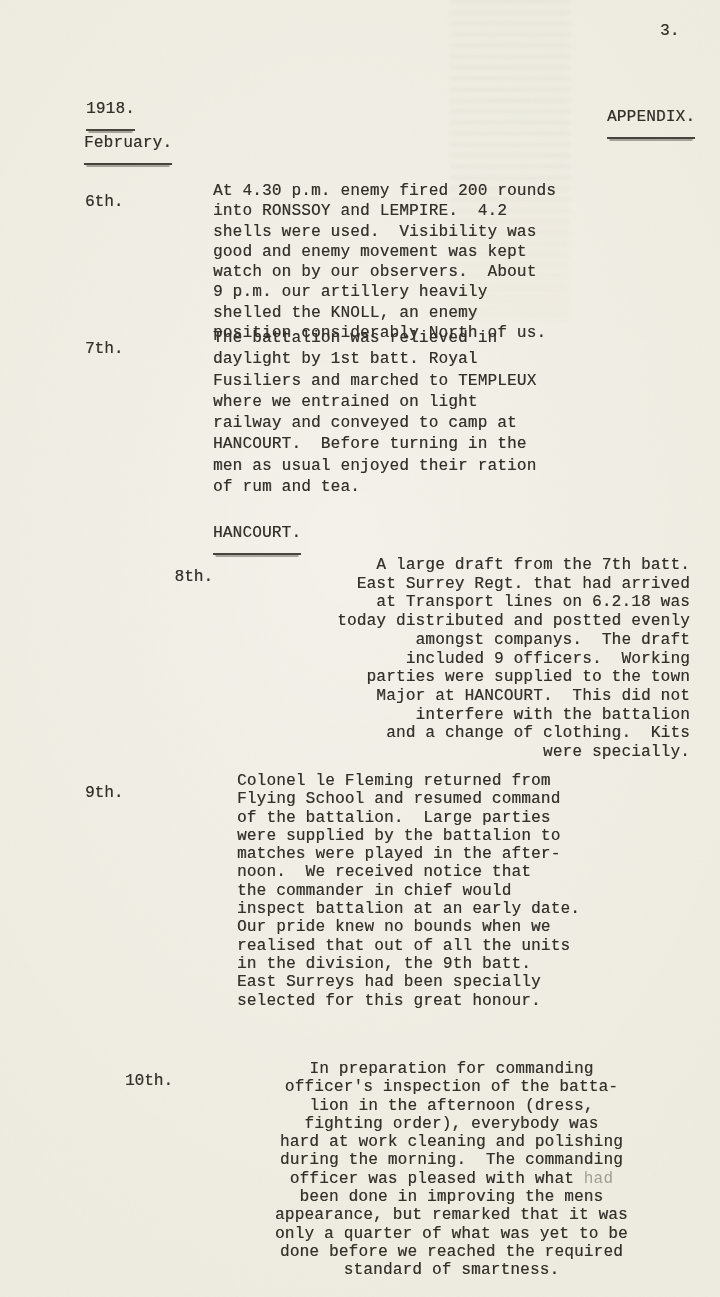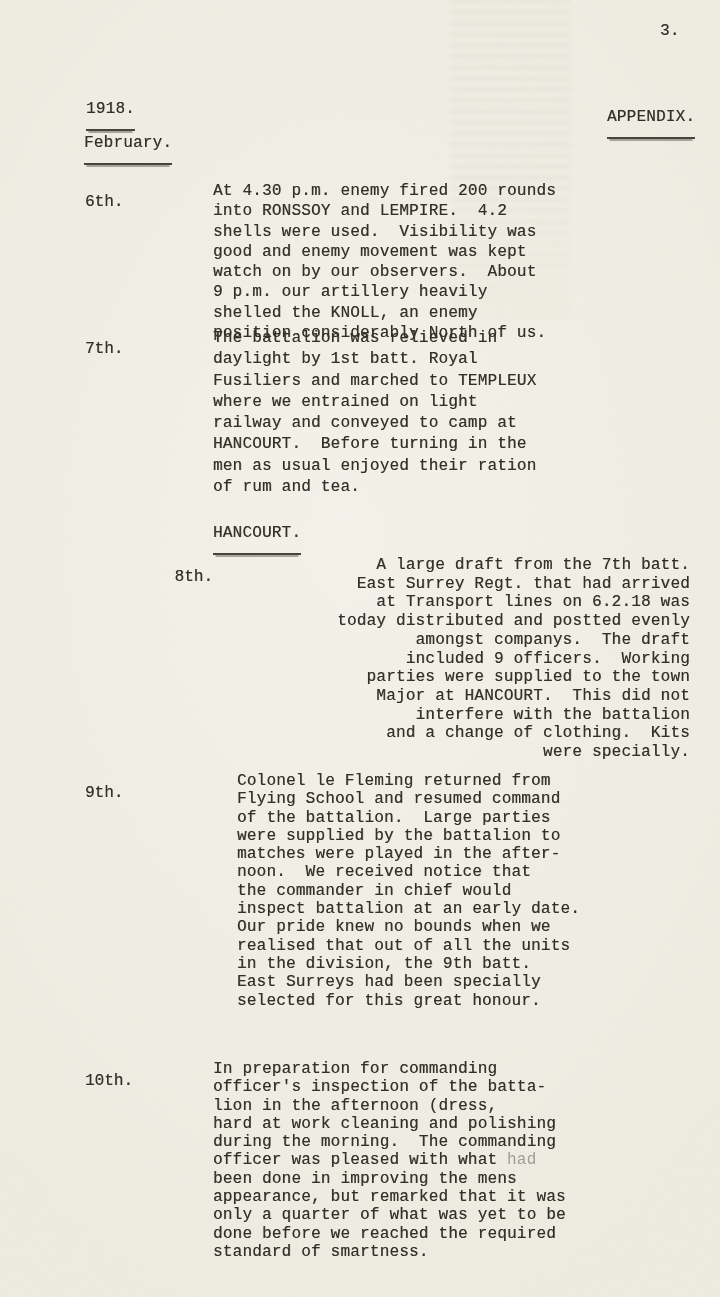--- a/index.html
+++ b/index.html
@@ -78,21 +78,21 @@
   .entry .line {
     font-size: 16px;
     letter-spacing: 0.2px;
     white-space: pre;
     text-shadow: 0.4px 0.3px 0.6px rgba(51,48,42,0.55);
   }
   .entry-0 { top: 181px; }  .entry-0 .line { line-height: 20.3px; font-family: Liberation Mono, monospace; }
   .entry-1 { top: 328px; }  .entry-1 .line { line-height: 21.3px; }
   .entry-2 { top: 556px; text-align: right; }  .entry-2 .line { line-height: 18.7px; }
   .entry-3 { top: 772px; }  .entry-3 .line { line-height: 18.3px; margin-left: 24px; }
-  .entry-4 { top: 1060px; } .entry-4 .line { line-height: 18.3px; }
+  .entry-4 { top: 1060px; text-align: center; } .entry-4 .line { line-height: 18.3px; }
 
   .faint { color: rgba(51,48,42,0.42); text-shadow: none; }
 </style>
 </head>
 <body>
 
 <div class="page">
 
   <svg class="texture" width="720" height="1297" aria-hidden="true">
     <filter id="paperNoise">
@@ -177,20 +177,21 @@
           <div class="line">East Surreys had been specially</div>
           <div class="line">selected for this great honour.</div>
         </div>
       </div>
       <div class="entry entry-4">
         <div class="date">10th.</div>
         <div class="lines">
           <div class="line">In preparation for commanding</div>
           <div class="line">officer's inspection of the batta-</div>
           <div class="line">lion in the afternoon (dress,</div>
+          <div class="line">fighting order), everybody was</div>
           <div class="line">hard at work cleaning and polishing</div>
           <div class="line">during the morning.  The commanding</div>
           <div class="line"><span>officer was pleased with what </span><span class="faint">had</span></div>
           <div class="line">been done in improving the mens</div>
           <div class="line">appearance, but remarked that it was</div>
           <div class="line">only a quarter of what was yet to be</div>
           <div class="line">done before we reached the required</div>
           <div class="line">standard of smartness.</div>
         </div>
       </div>

